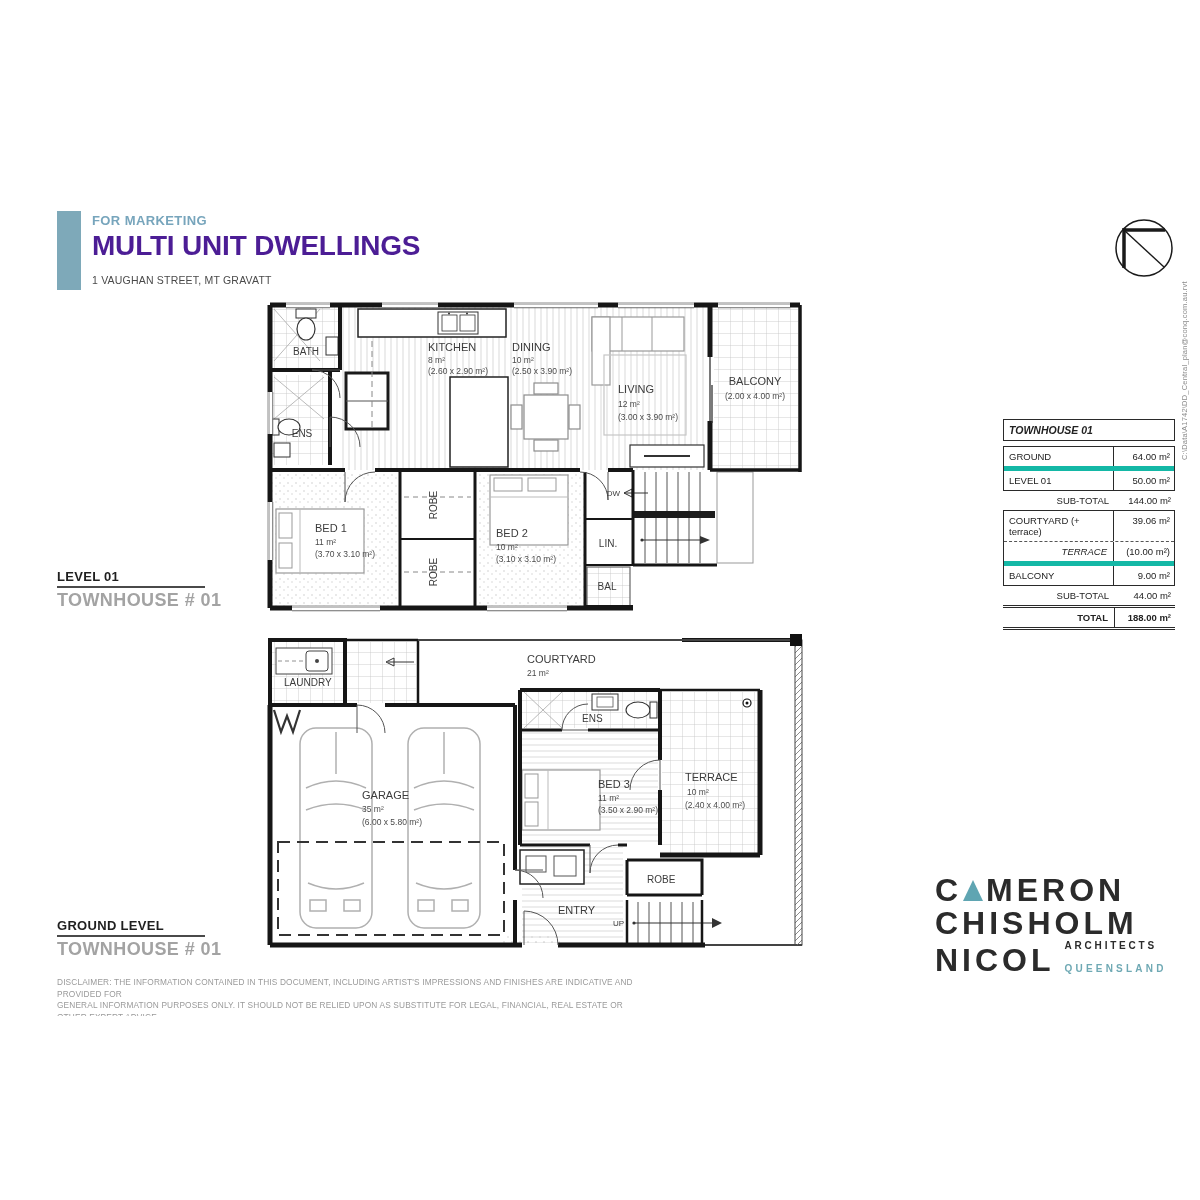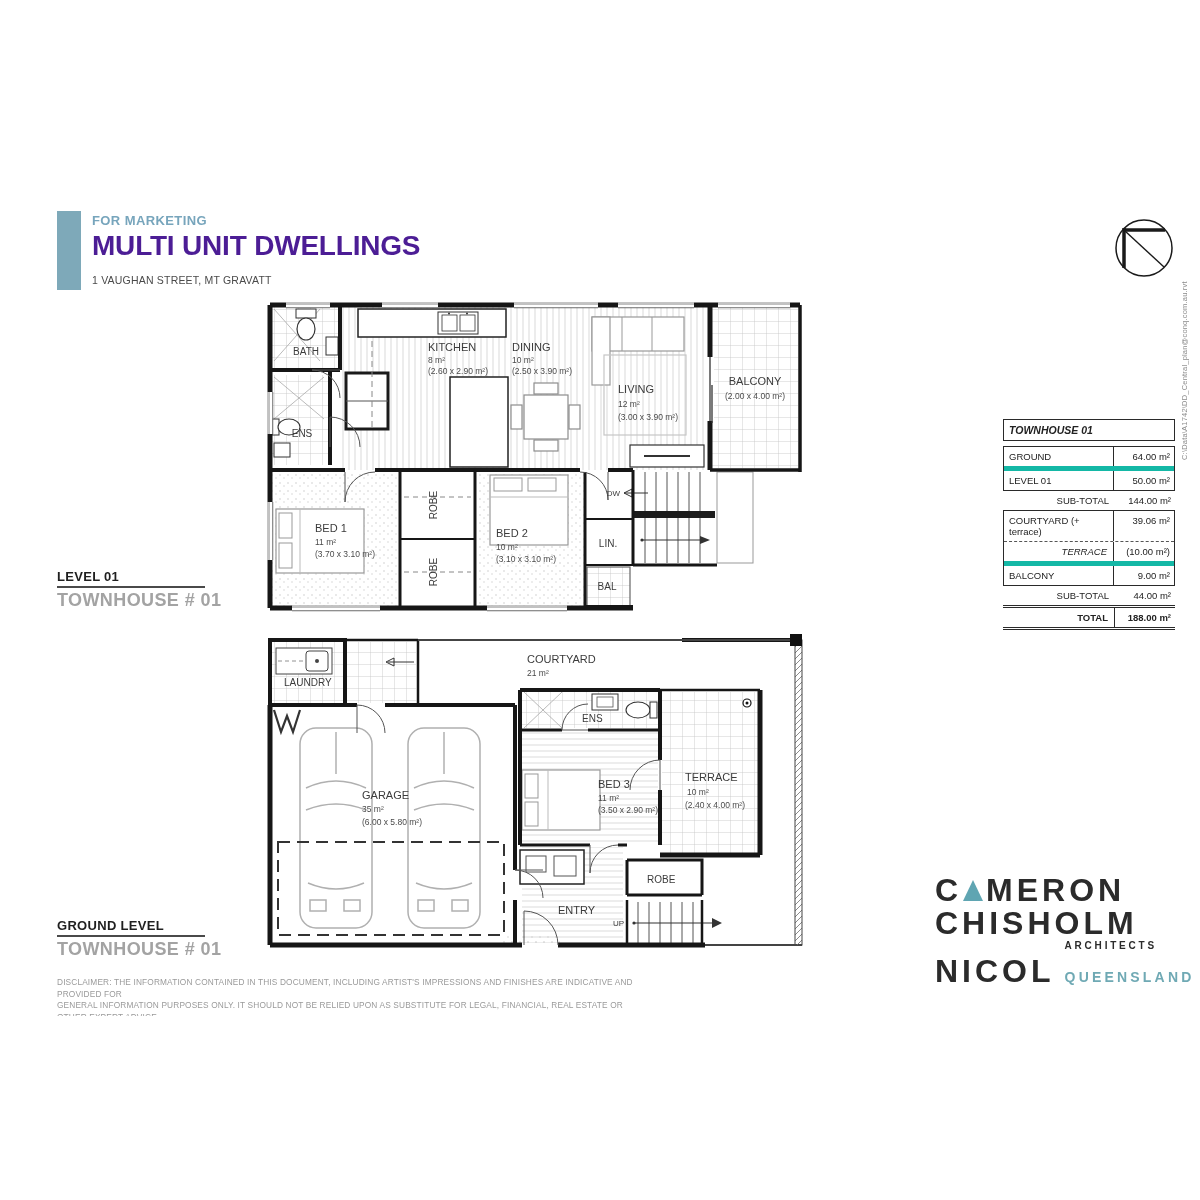--- a/index.html
+++ b/index.html
@@ -52,21 +52,21 @@
         letter-spacing:.15px;}
 
   
   .ccn{left:935px;top:874px;color:#2b2b2b;}
   .ccn .w{font-size:32px;letter-spacing:4px;line-height:33px;font-weight:700;}
   .tri{display:inline-block;width:0;height:0;border-left:10px solid transparent;
        border-right:10px solid transparent;border-bottom:21px solid #5fa5b2;margin:0 3px 0 1px;}
   .nrow{display:flex;align-items:flex-end;}
   .tags{margin-left:10px;padding-bottom:3px;}
   .tags .t1{font-size:10px;letter-spacing:2.8px;color:#2b2b2b;font-weight:700;}
-  .tags .t2{font-size:14px;letter-spacing:3.2px;color:#6fa9b4;font-weight:700;margin-top:18px;}
+  .tags .t2{font-size:10px;letter-spacing:3.2px;color:#6fa9b4;font-weight:700;margin-top:12px;}
 
   svg text{font-family:"Liberation Sans",sans-serif;}
   .rn{font-size:11px;fill:#3b3b3b;}
   .ra,.rd{font-size:8.5px;fill:#4a4a4a;}
   .sm{font-size:10px;fill:#3b3b3b;}
   .xs{font-size:8px;fill:#3b3b3b;}
 </style>
 </head>
 <body>
 

